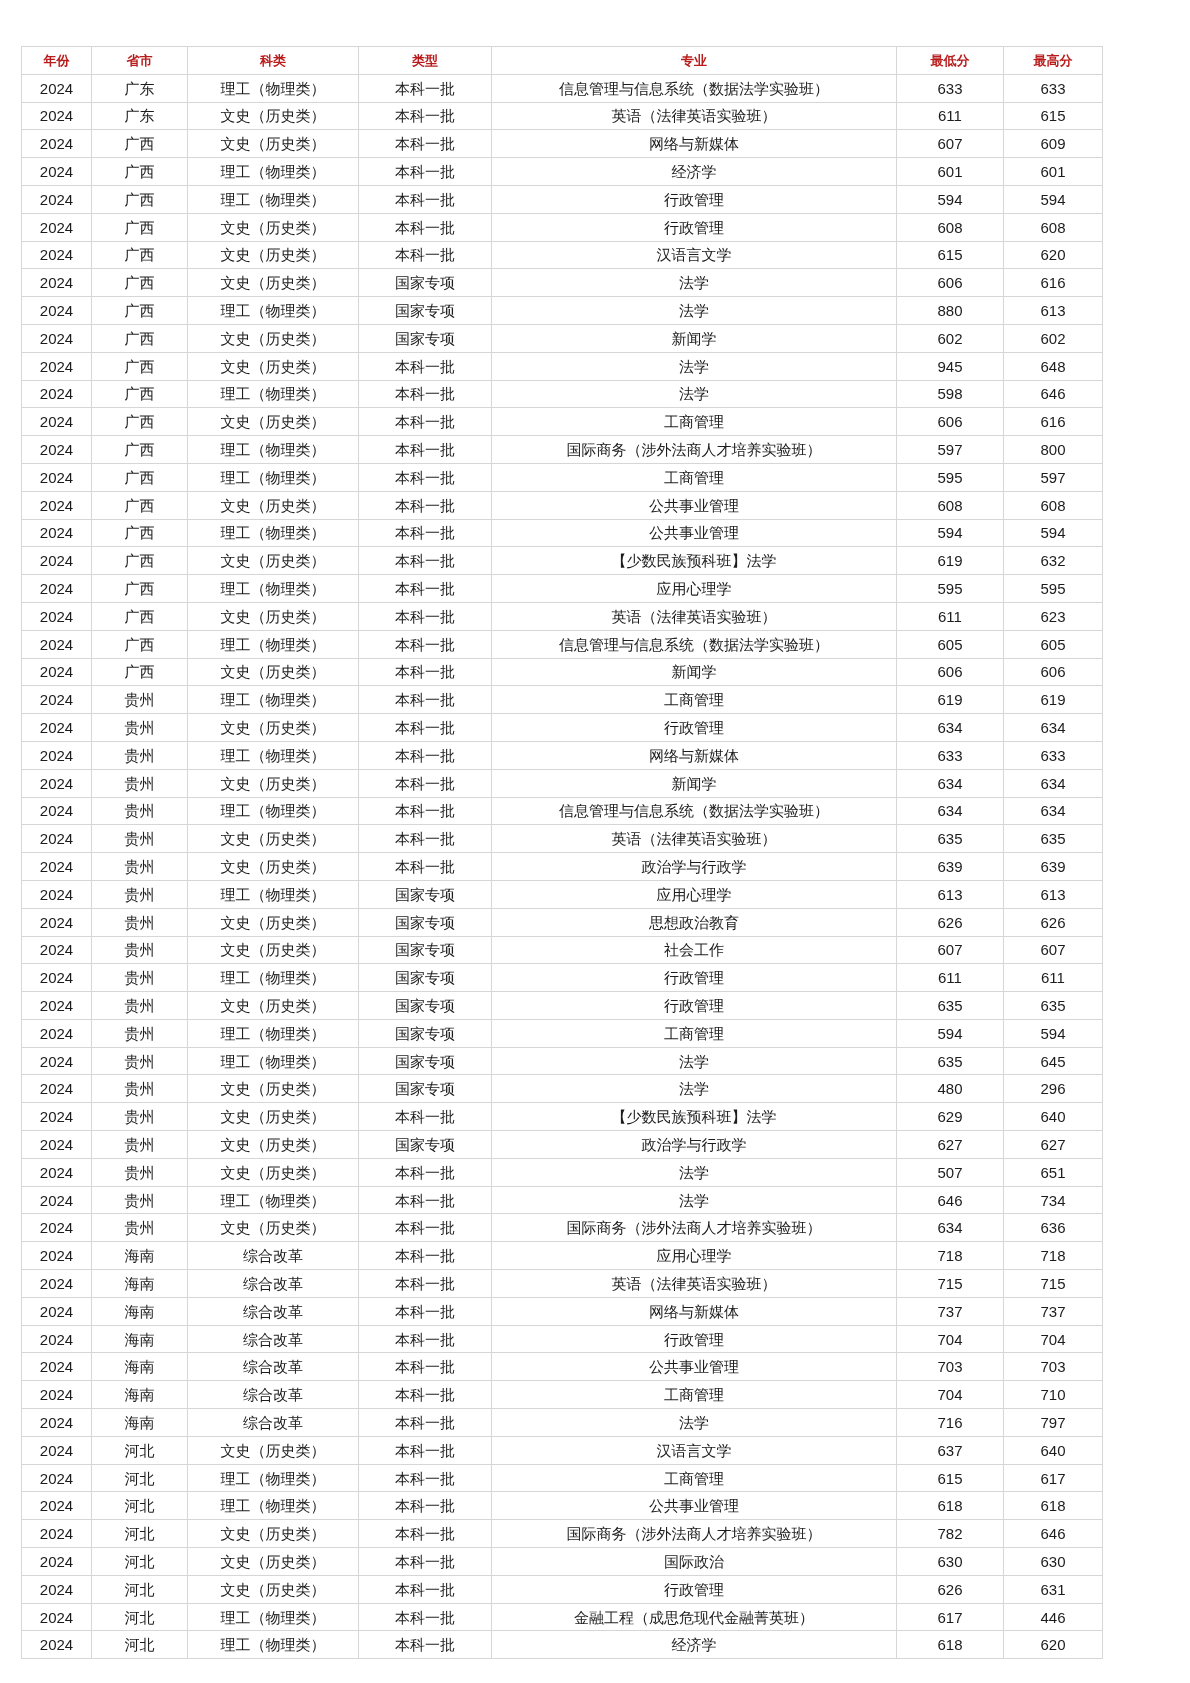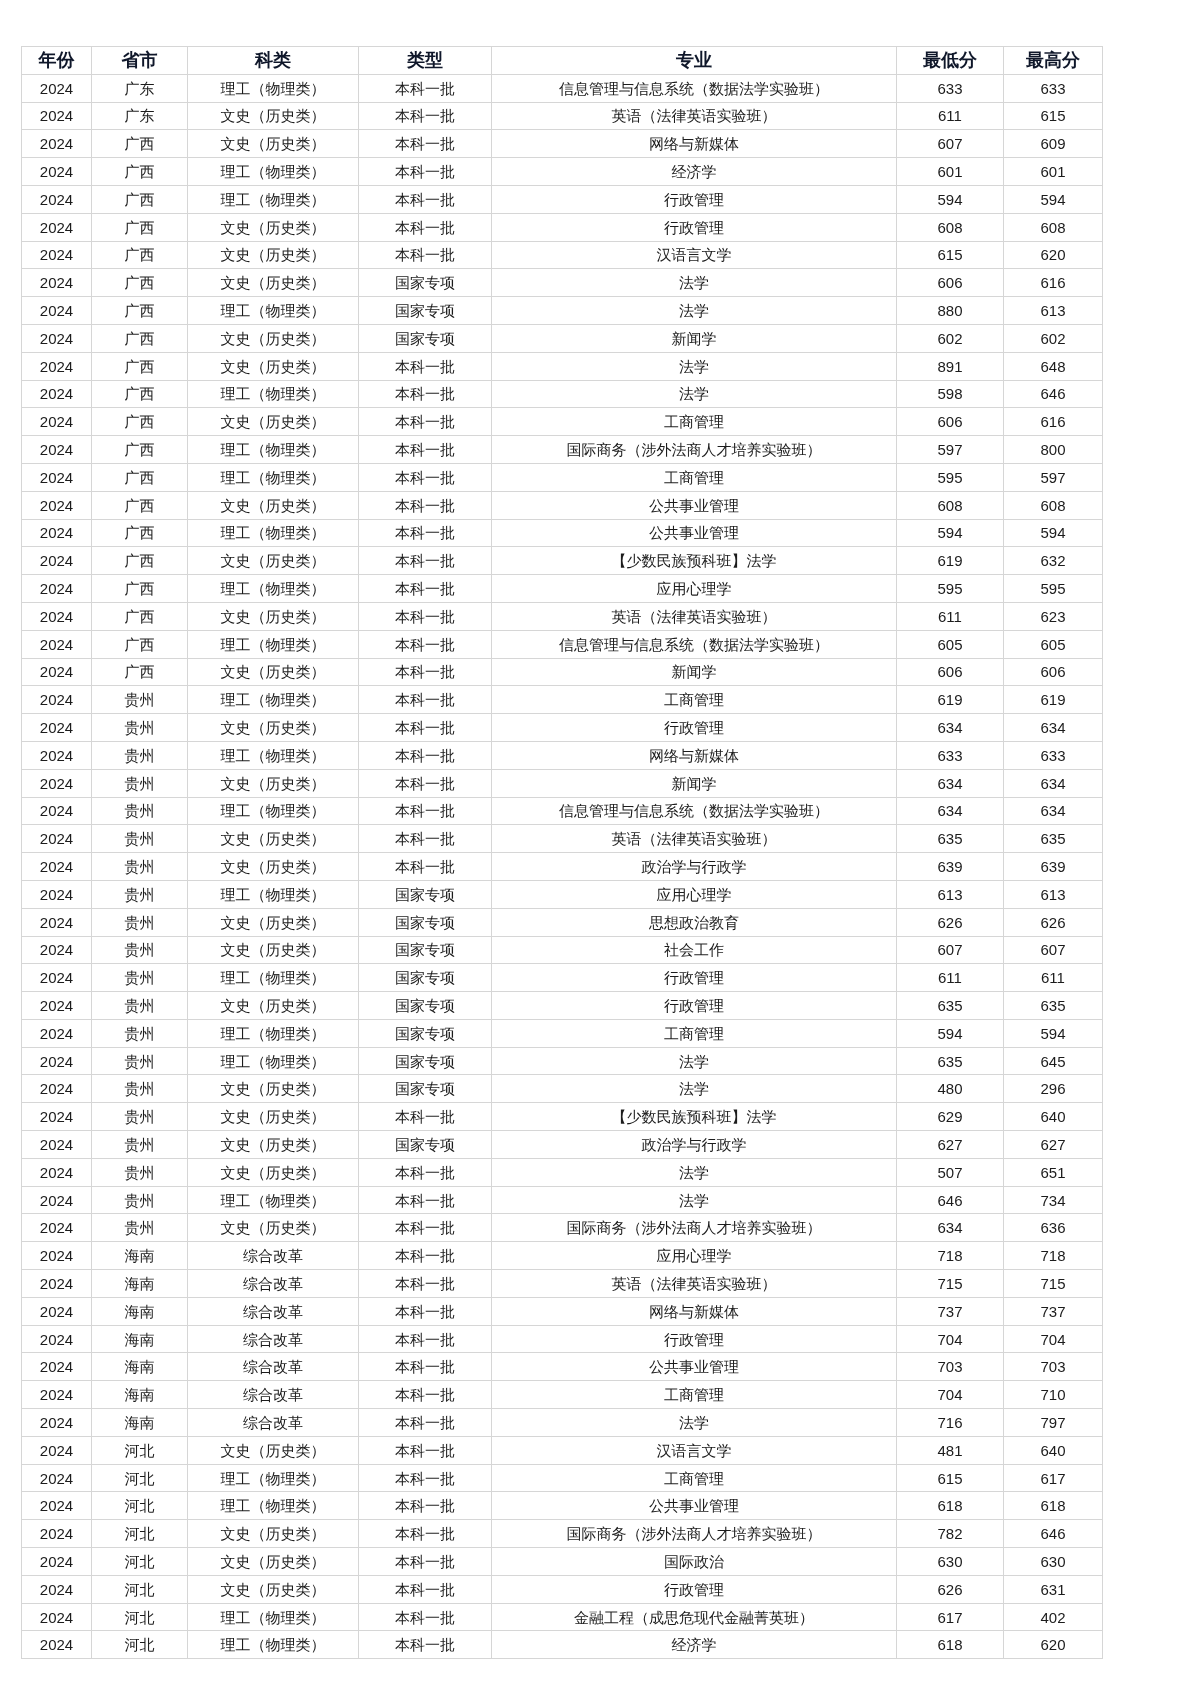--- a/index.html
+++ b/index.html
@@ -27,23 +27,23 @@
     border: 1px solid #d6d6d6;
     text-align: center;
     vertical-align: middle;
     height: 27.8px;
     font-size: 15px;
     line-height: 1;
     overflow: hidden;
     white-space: nowrap;
   }
   table.score-table th {
-    color: #0f172a;
+    color: #b91c1c;
     font-weight: bold;
-    font-size: 18px;
+    font-size: 13px;
   }
   table.score-table td {
     color: #1c1c1c;
     font-weight: normal;
   }
 </style>
 </head>
 <body>
 
 <div class="page">
@@ -158,21 +158,21 @@
           <td>新闻学</td>
           <td>602</td>
           <td>602</td>
         </tr>
         <tr>
           <td>2024</td>
           <td>广西</td>
           <td>文史（历史类）</td>
           <td>本科一批</td>
           <td>法学</td>
-          <td>891</td>
+          <td>945</td>
           <td>648</td>
         </tr>
         <tr>
           <td>2024</td>
           <td>广西</td>
           <td>理工（物理类）</td>
           <td>本科一批</td>
           <td>法学</td>
           <td>598</td>
           <td>646</td>
@@ -509,21 +509,21 @@
           <td>法学</td>
           <td>716</td>
           <td>797</td>
         </tr>
         <tr>
           <td>2024</td>
           <td>河北</td>
           <td>文史（历史类）</td>
           <td>本科一批</td>
           <td>汉语言文学</td>
-          <td>481</td>
+          <td>637</td>
           <td>640</td>
         </tr>
         <tr>
           <td>2024</td>
           <td>河北</td>
           <td>理工（物理类）</td>
           <td>本科一批</td>
           <td>工商管理</td>
           <td>615</td>
           <td>617</td>
@@ -564,21 +564,21 @@
           <td>626</td>
           <td>631</td>
         </tr>
         <tr>
           <td>2024</td>
           <td>河北</td>
           <td>理工（物理类）</td>
           <td>本科一批</td>
           <td>金融工程（成思危现代金融菁英班）</td>
           <td>617</td>
-          <td>402</td>
+          <td>446</td>
         </tr>
         <tr>
           <td>2024</td>
           <td>河北</td>
           <td>理工（物理类）</td>
           <td>本科一批</td>
           <td>经济学</td>
           <td>618</td>
           <td>620</td>
         </tr>

